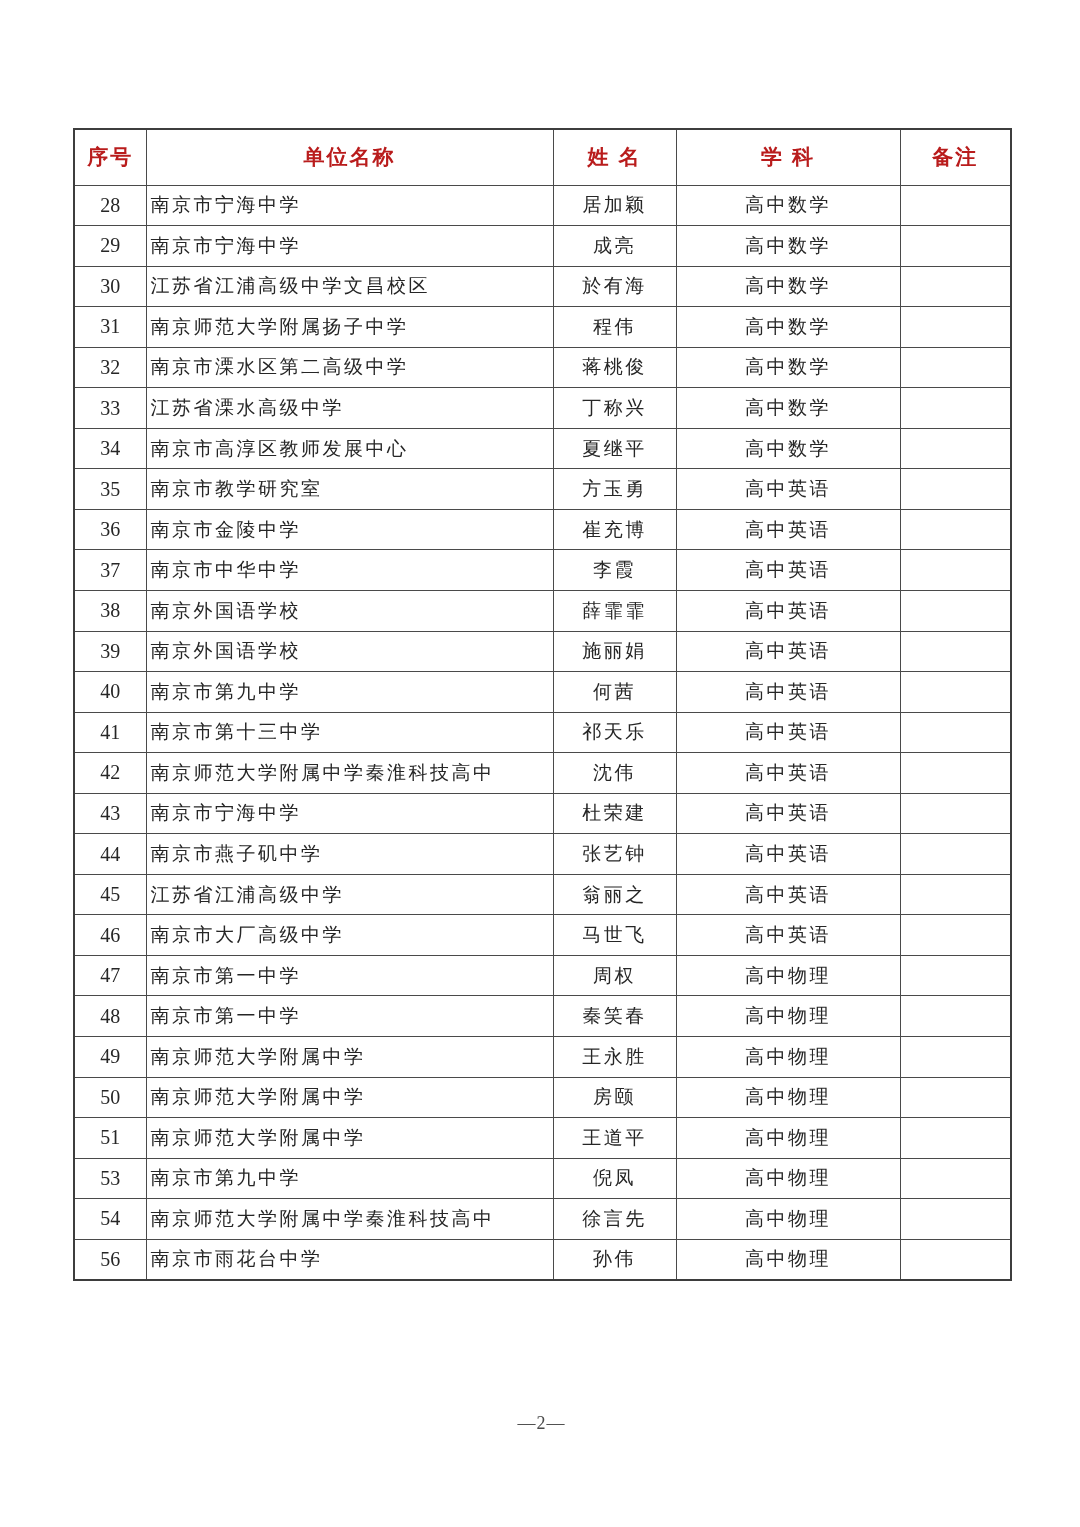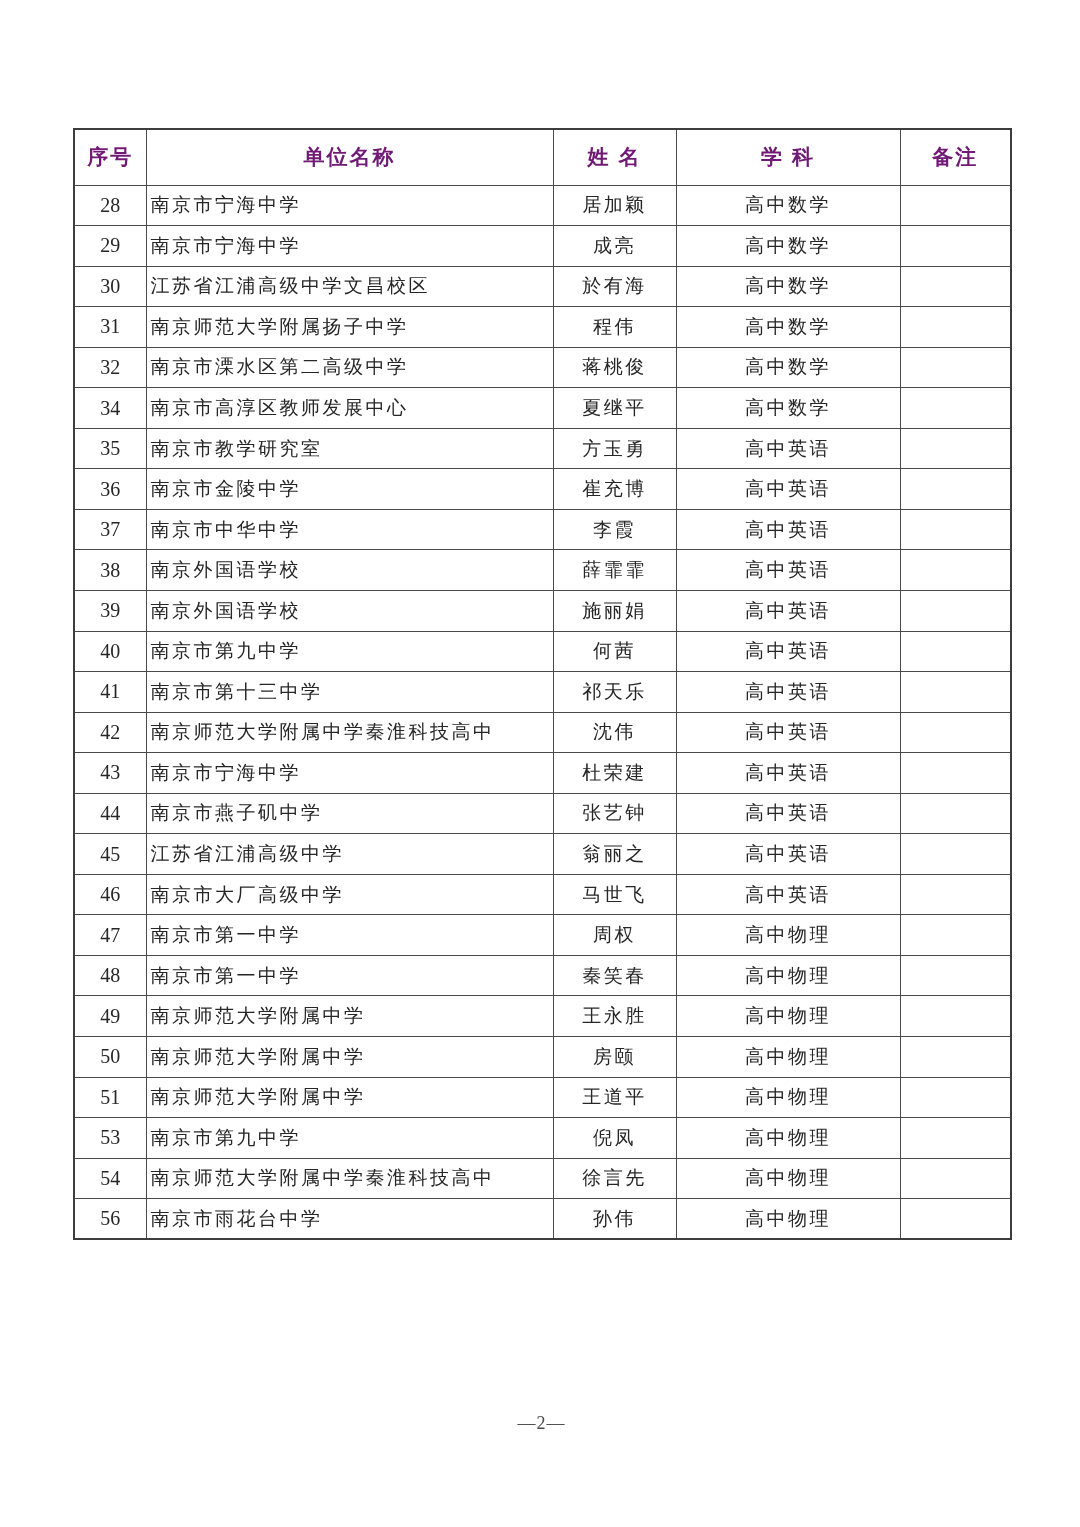--- a/index.html
+++ b/index.html
@@ -30,21 +30,21 @@
   .doc-table th, .doc-table td {
     border: 1px solid #4a4a4a;
     overflow: hidden;
     white-space: nowrap;
   }
   .doc-table thead th {
     height: 56px;
     font-family: "Liberation Sans", "DejaVu Sans", sans-serif;
     font-weight: bold;
     font-size: 21px;
-    color: #701a75;
+    color: #b91c1c;
     text-align: center;
     letter-spacing: 2px;
     vertical-align: middle;
   }
   .doc-table tbody tr {
     height: 40.55px;
   }
   .doc-table tbody td {
     font-size: 19px;
     color: #262626;
@@ -129,20 +129,27 @@
           <td class="c-remark"></td>
         </tr>
         <tr>
           <td class="c-no">32</td>
           <td class="c-unit">南京市溧水区第二高级中学</td>
           <td class="c-name">蒋桃俊</td>
           <td class="c-subject">高中数学</td>
           <td class="c-remark"></td>
         </tr>
         <tr>
+          <td class="c-no">33</td>
+          <td class="c-unit">江苏省溧水高级中学</td>
+          <td class="c-name">丁称兴</td>
+          <td class="c-subject">高中数学</td>
+          <td class="c-remark"></td>
+        </tr>
+        <tr>
           <td class="c-no">34</td>
           <td class="c-unit">南京市高淳区教师发展中心</td>
           <td class="c-name">夏继平</td>
           <td class="c-subject">高中数学</td>
           <td class="c-remark"></td>
         </tr>
         <tr>
           <td class="c-no">35</td>
           <td class="c-unit">南京市教学研究室</td>
           <td class="c-name">方玉勇</td>

